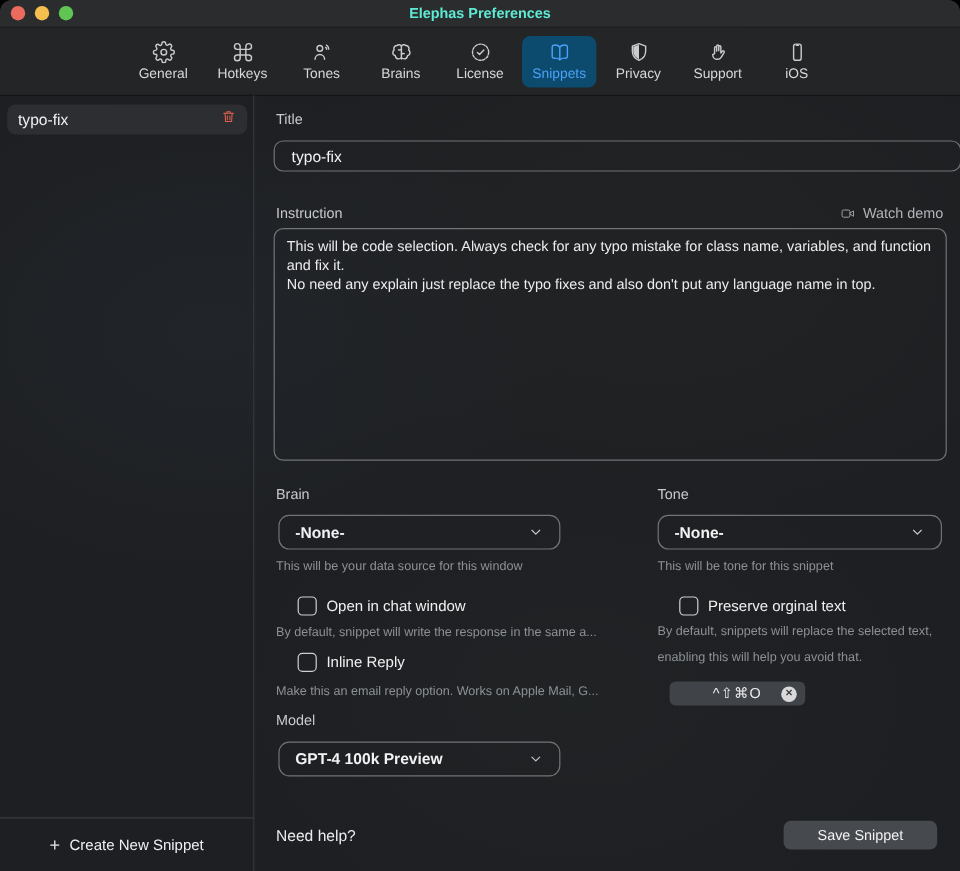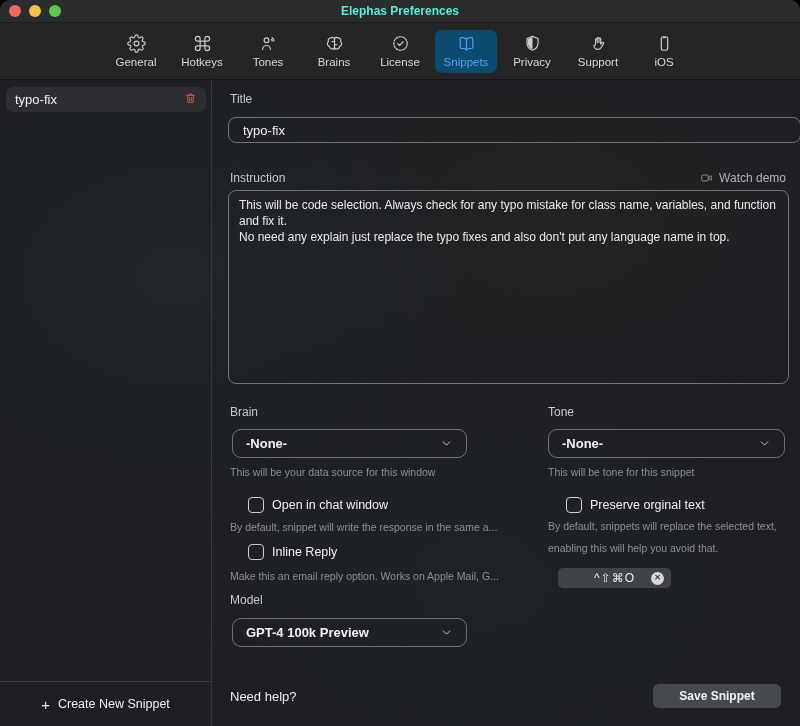--- a/index.html
+++ b/index.html
@@ -59,21 +59,21 @@
   .checkbox-row{position:absolute;display:flex;align-items:center;gap:8px;padding-left:18px;}
   .checkbox{width:14px;height:14px;border:1.5px solid #cfd0d2;border-radius:4px;background:transparent;}
   .checkbox-label{font-size:12.5px;color:#f0f0f2;}
   .hotkey-badge{position:absolute;left:347px;top:489px;width:113px;height:20px;background:#404347;
     border-radius:5px;display:flex;align-items:center;justify-content:center;}
   .hotkey-text{font-size:12px;color:#ececee;letter-spacing:1px;}
   .hotkey-clear{position:absolute;right:7px;top:3.5px;width:13px;height:13px;border-radius:50%;background:#d9d9db;
     display:flex;align-items:center;justify-content:center;font-size:8px;color:#3a3a3c;font-weight:bold;line-height:1;}
   .need-help{position:absolute;left:19px;top:610px;font-size:13px;color:#ececee;}
   .save-btn{position:absolute;right:19px;top:605px;width:128px;height:24px;background:#46494d;border:none;
-    border-radius:6px;color:#f2f2f4;font-size:12px;font-weight:bold;font-family:"Liberation Sans",sans-serif;}
+    border-radius:6px;color:#f2f2f4;font-size:12px;font-weight:normal;font-family:"Liberation Sans",sans-serif;}
 </style>
 </head>
 <body>
 
 <div class="window">
 
   <div class="titlebar">
     <div class="traffic">
       <span class="light red"></span>
       <span class="light yellow"></span>

